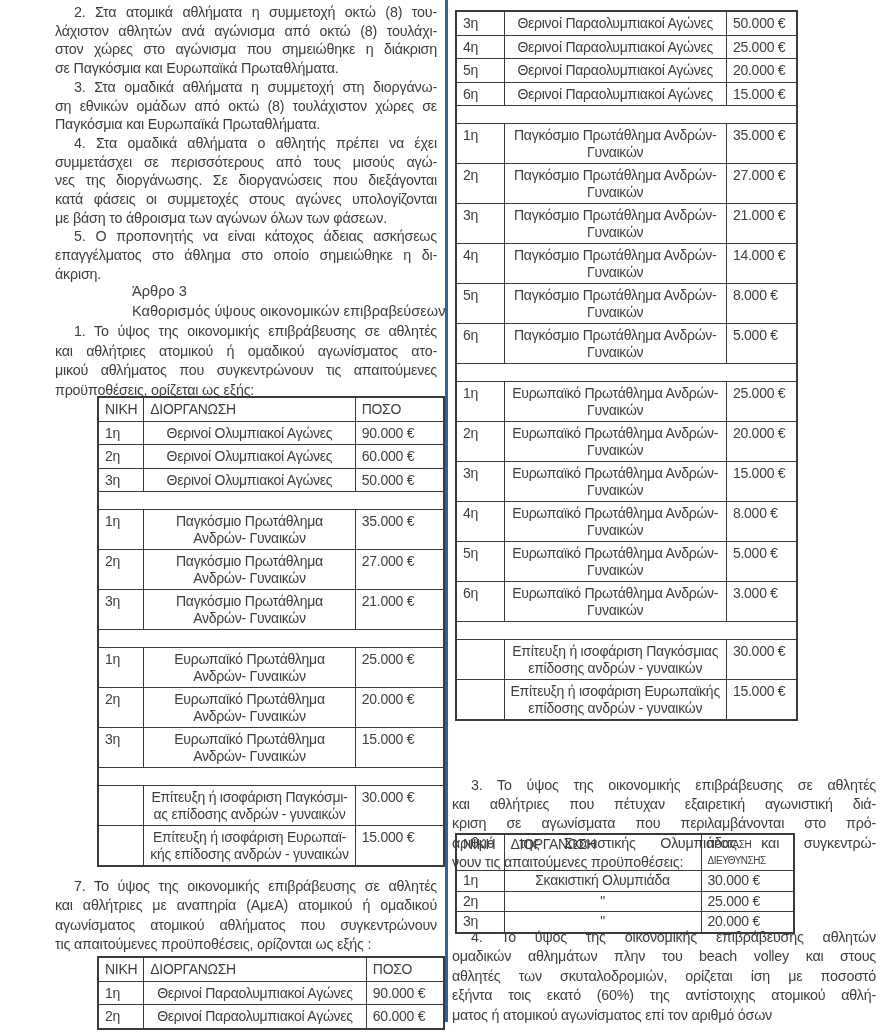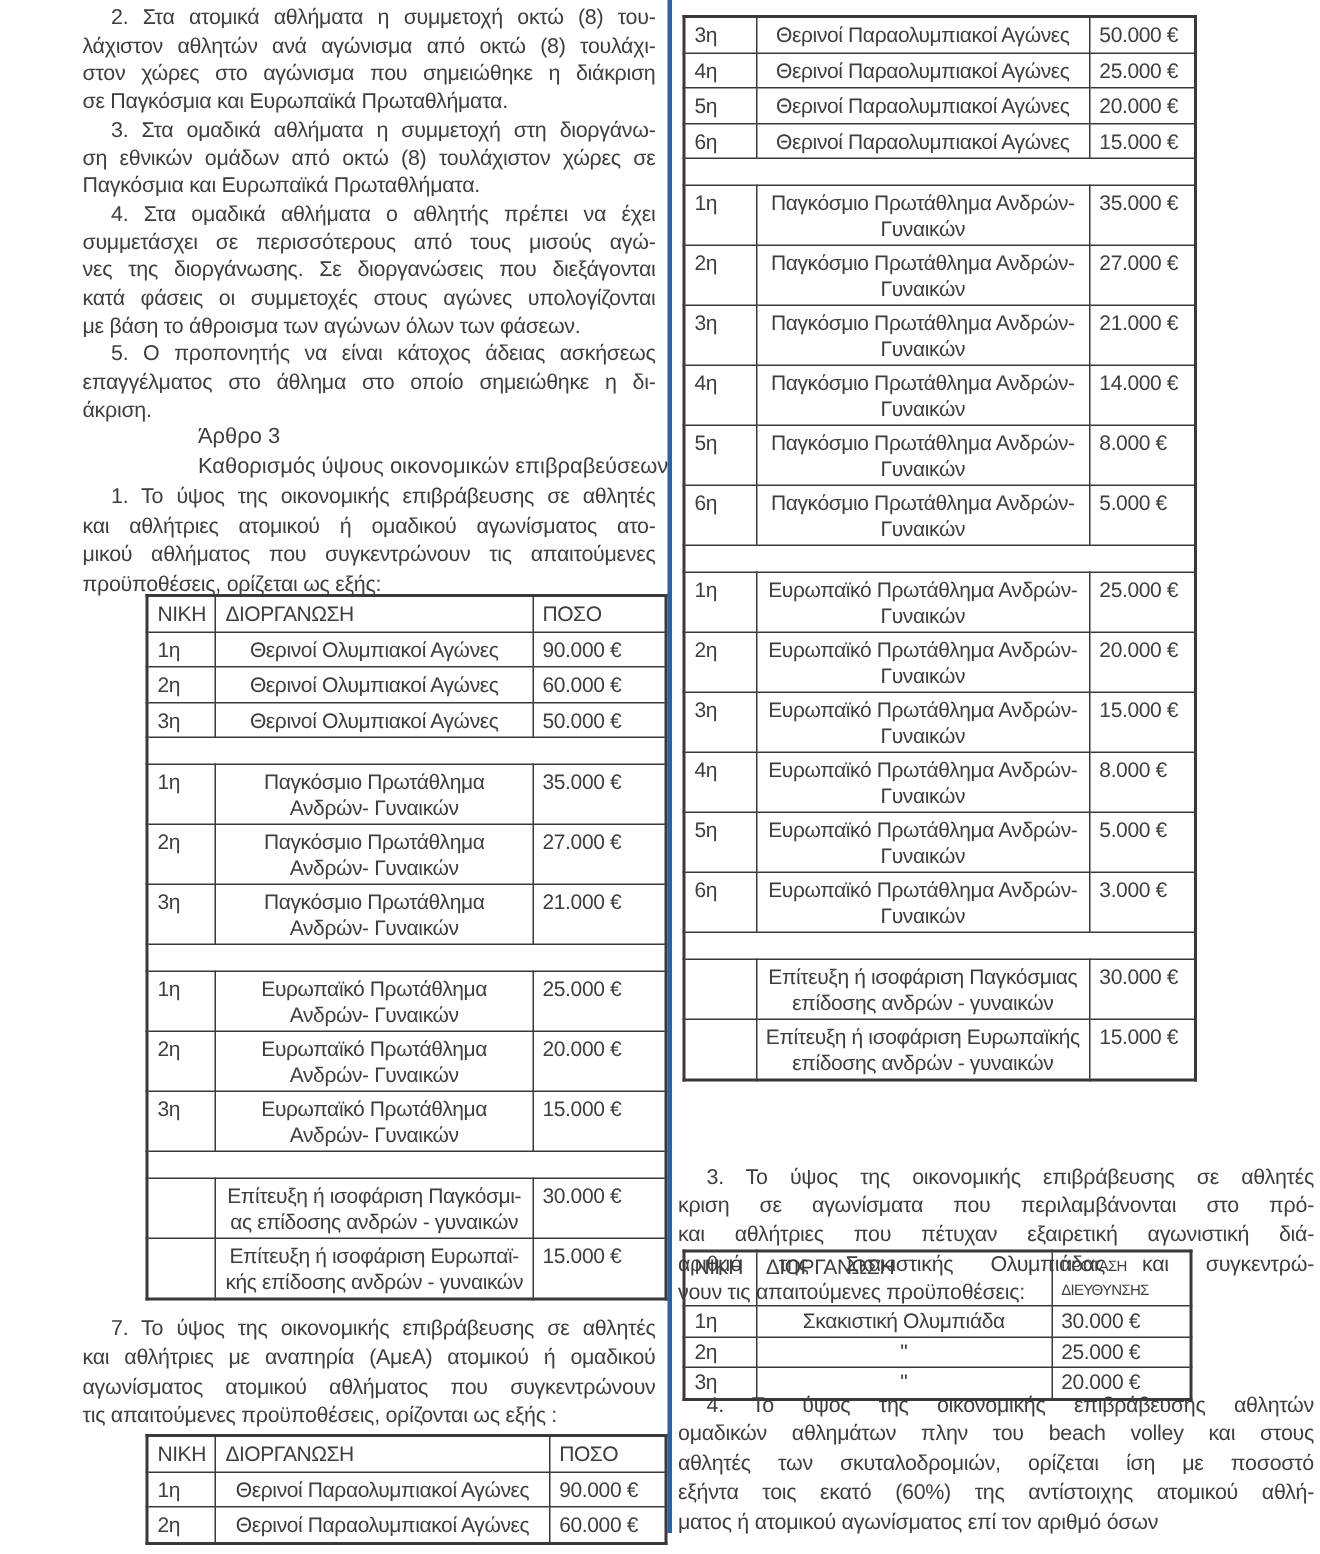--- a/index.html
+++ b/index.html
@@ -450,22 +450,22 @@
               <div class="cline">επίδοσης ανδρών - γυναικών</div>
             </td>
             <td class="c3">15.000 €</td>
           </tr>
         </tbody>
     </table>
 
     <div id="para3chess" class="para">
 
     <div class="jline">3. Το ύψος της οικονομικής επιβράβευσης σε αθλητές</div>
+        <div class="jline">και αθλήτριες που πέτυχαν εξαιρετική αγωνιστική διά-</div>
         <div class="jline">κριση σε αγωνίσματα που περιλαμβάνονται στο πρό-</div>
-        <div class="jline">και αθλήτριες που πέτυχαν εξαιρετική αγωνιστική διά-</div>
         <div class="jline">αριθμό της Σκακιστικής Ολυμπιάδας και συγκεντρώ-</div>
         <div class="jline is-last">νουν τις απαιτούμενες προϋποθέσεις:</div>
       </div>
 
     <table id="table3" class="doc compact">
       <colgroup>
           <col style="width:48px">
           <col style="width:197px">
           <col style="width:93px">
         </colgroup>

